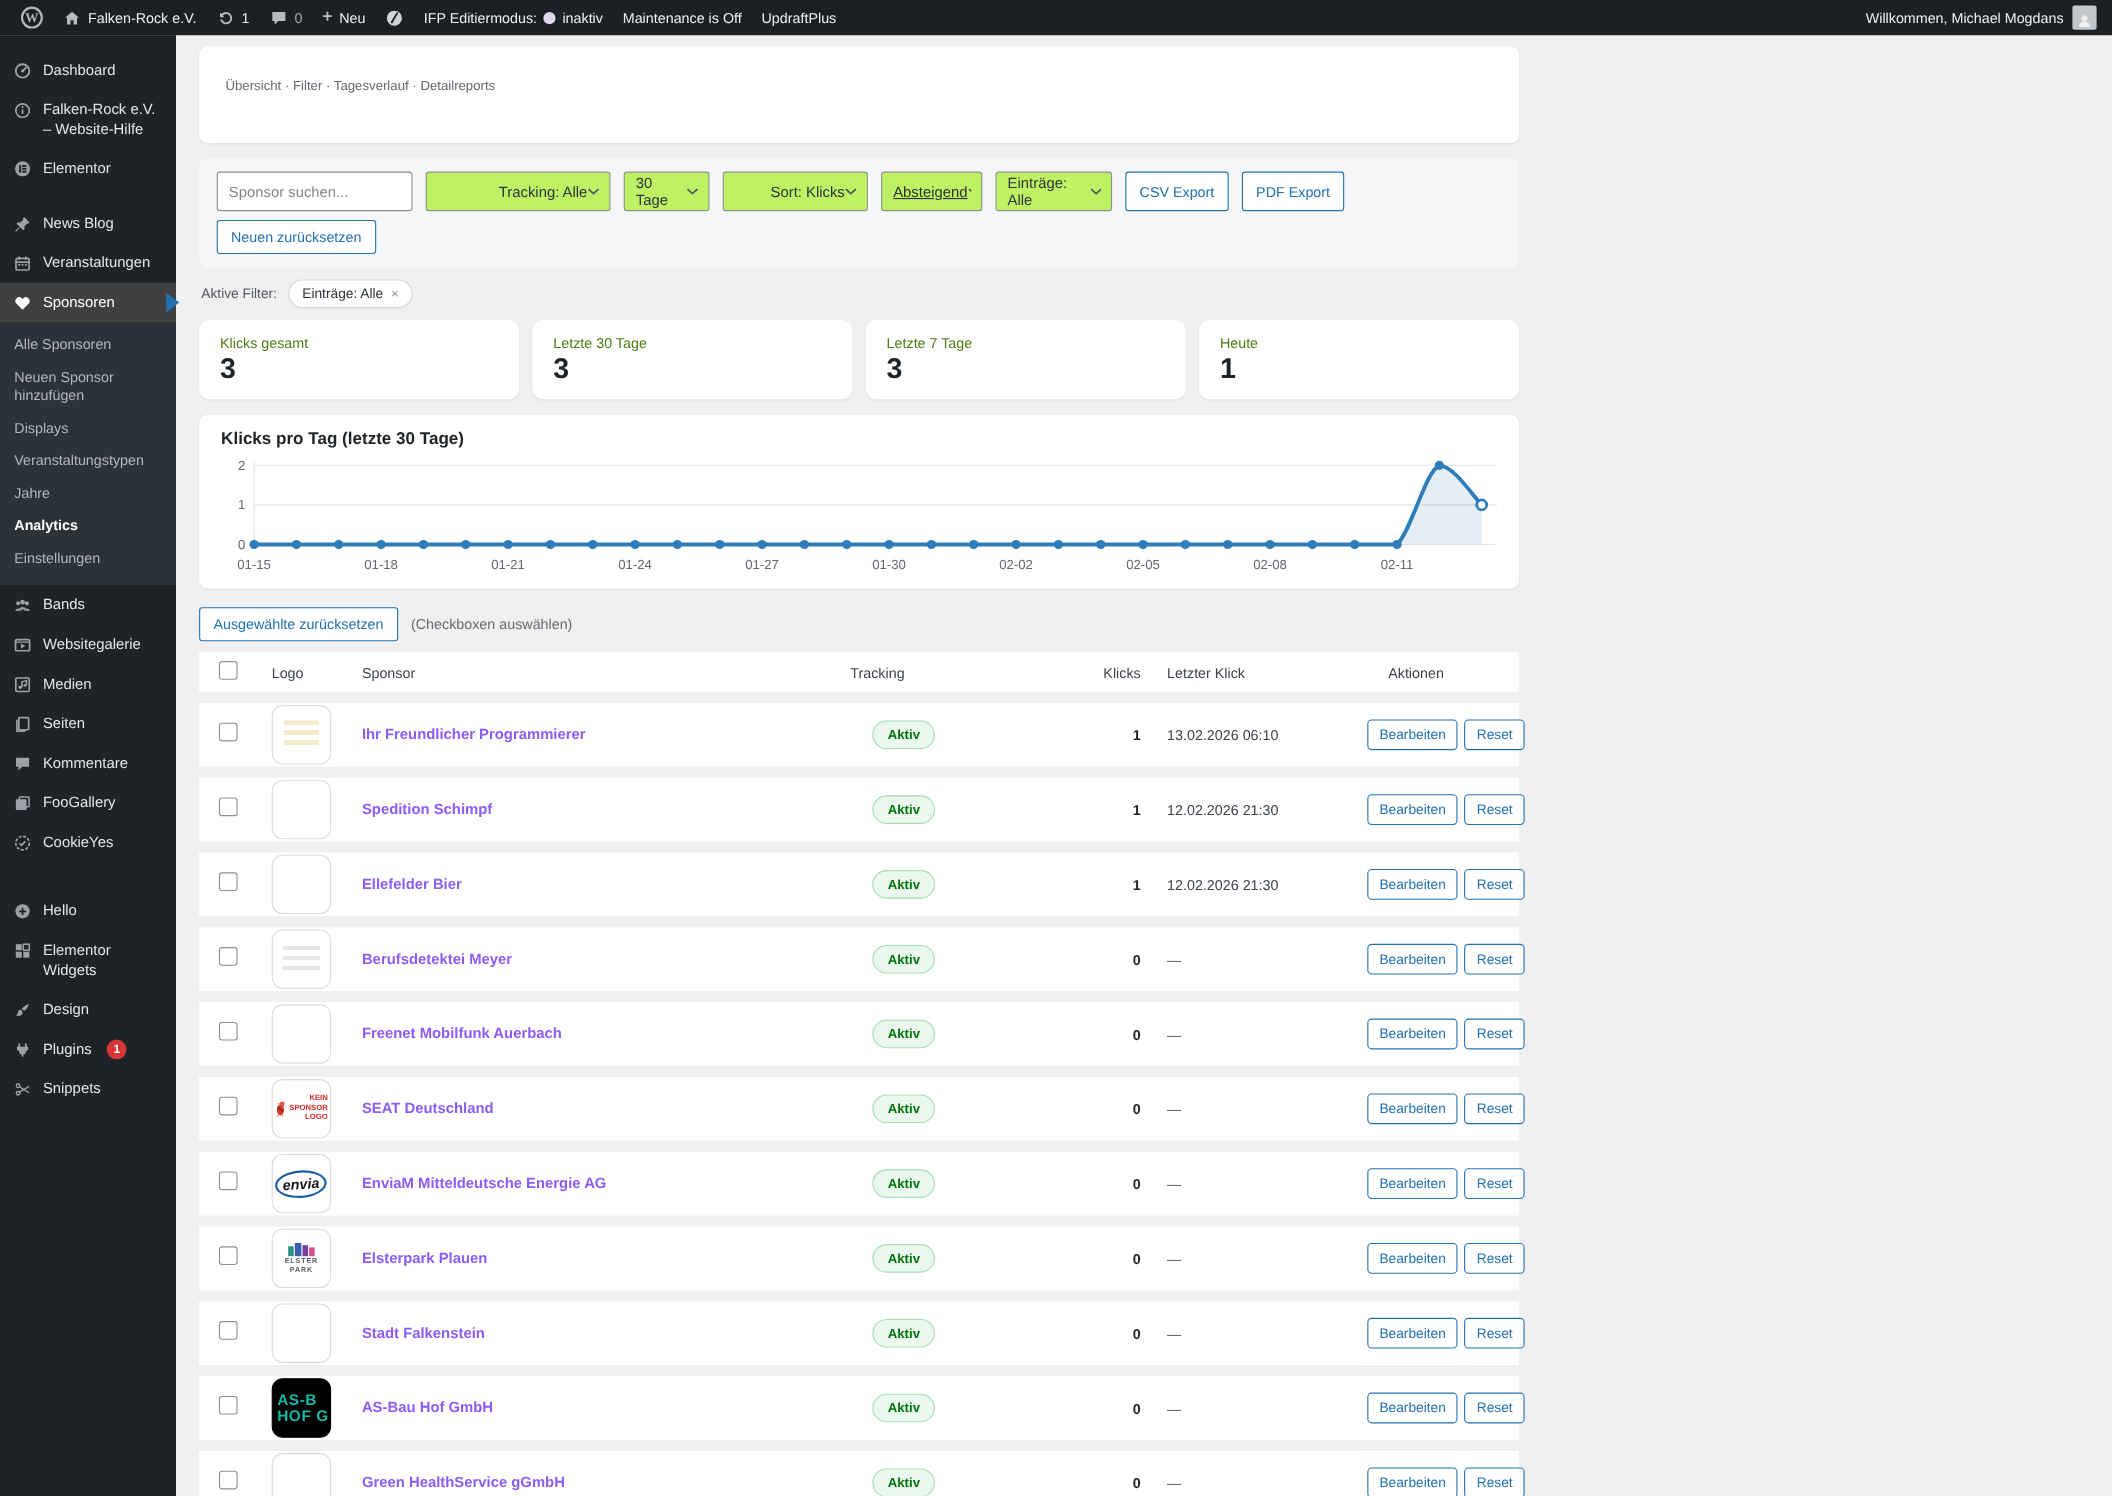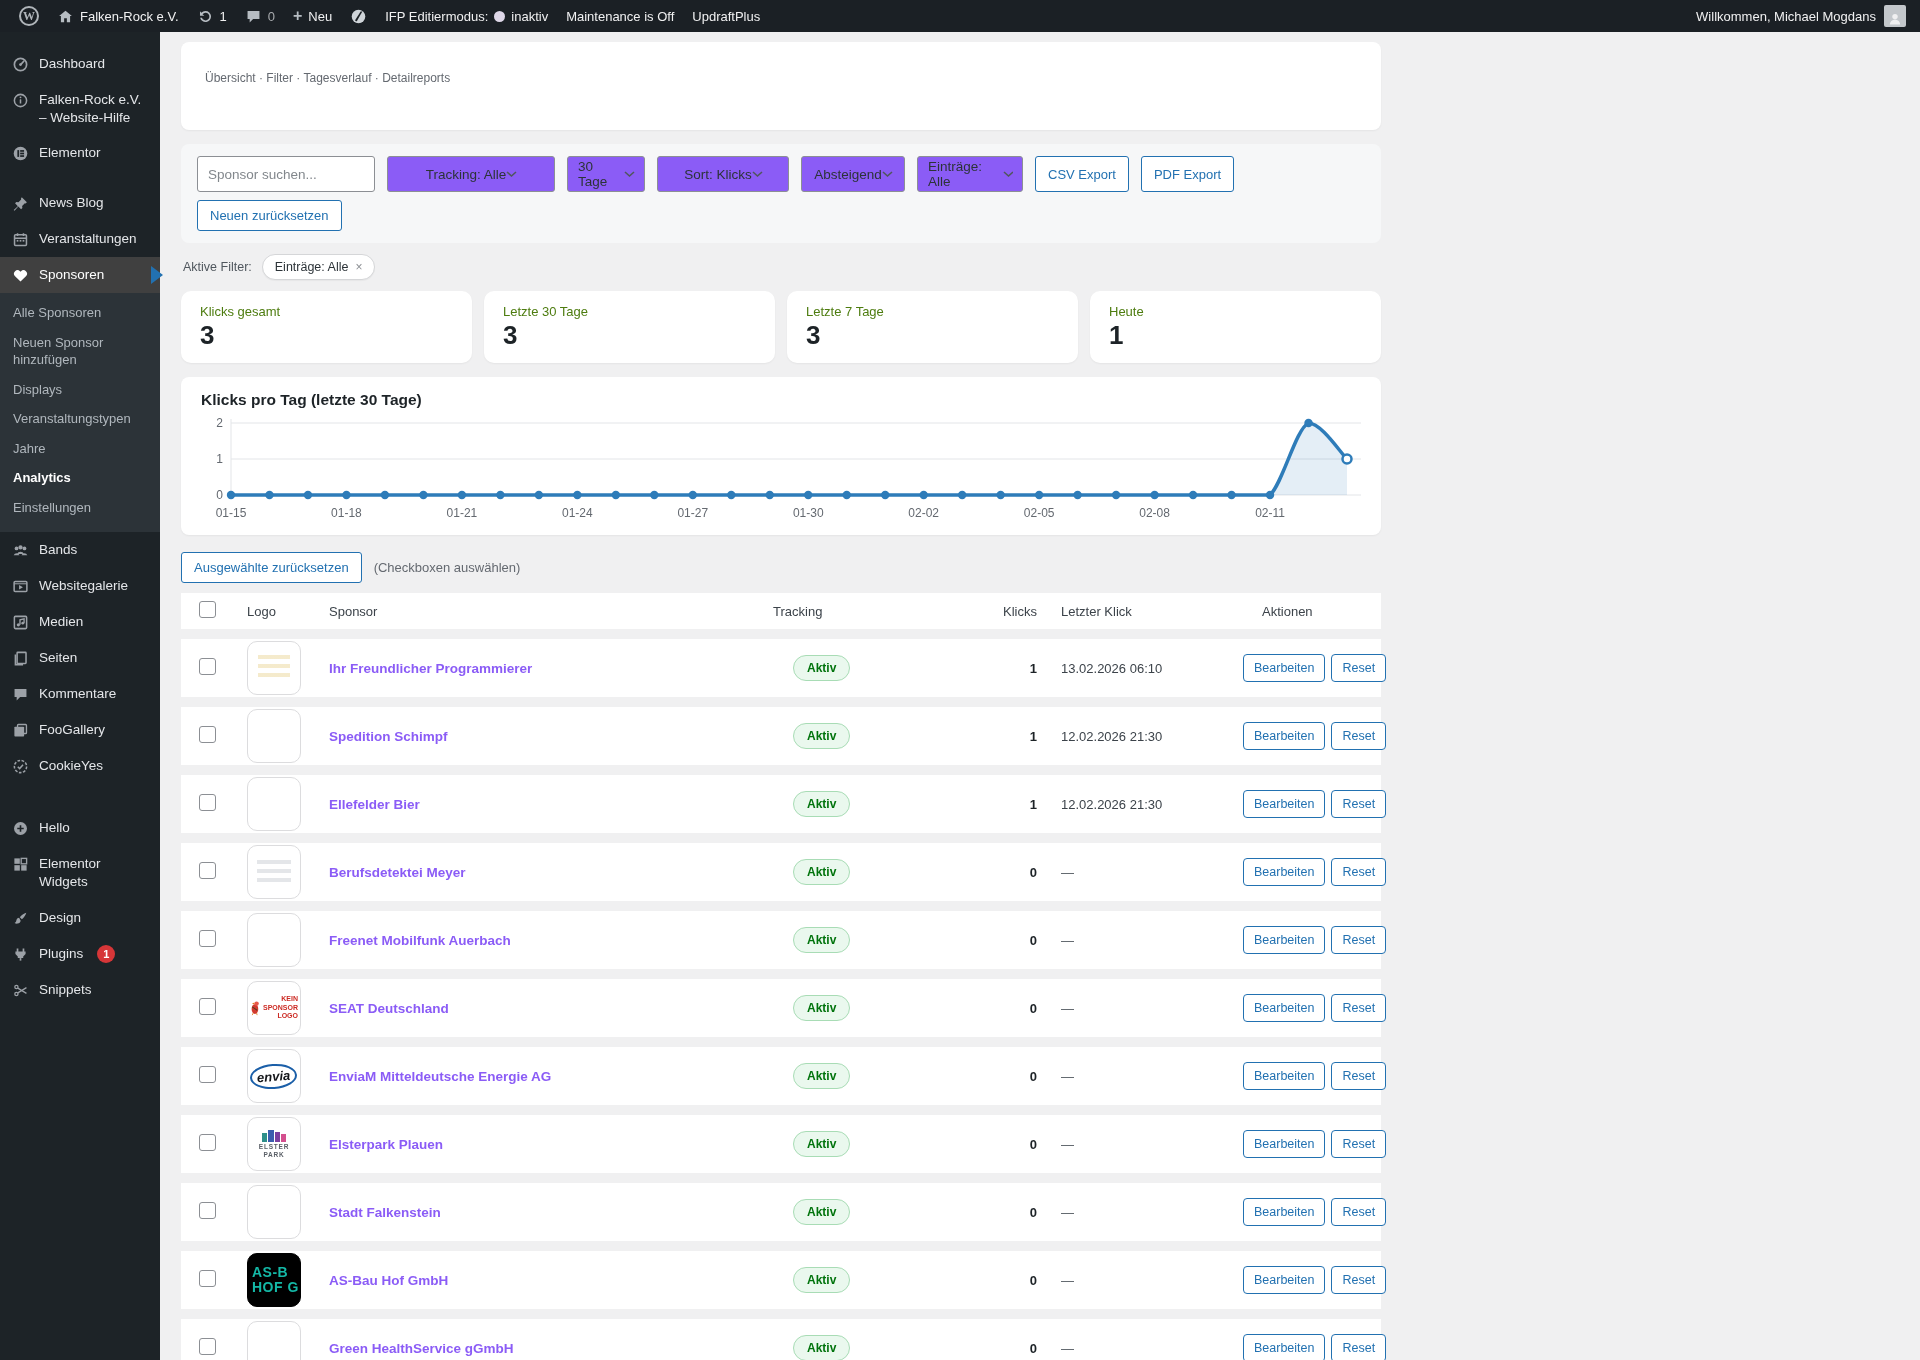--- a/index.html
+++ b/index.html
@@ -44,22 +44,22 @@
 
   .head-card { height:88px; padding:19px 24px; margin-bottom:14px; }
   .page-title { font-size:20px; font-weight:400; color:#1d2327; }
   .page-subtitle { font-size:12px; color:#646970; margin-top:10px; }
 
   .filter-card { background:#f6f7f8; border-radius:8px; padding:12px 16px; margin-bottom:10px; }
   .filter-row { display:flex; gap:12px; align-items:center; }
   .search-input { width:178px; height:36px; border:1px solid #8c8f94; border-radius:3px; background:#fff;
     font-size:13.5px; padding:0 10px; color:#0369a1; font-family:inherit; }
   .search-input::placeholder { color:#82878c; }
-  .fselect { height:36px; border:1px solid #8c8f94; border-radius:3px; background:#8b5cf6; display:flex;
-    align-items:center; justify-content:center; padding:0 9px 0 10px; font-size:13.5px; color:#2c3338; cursor:pointer; }
+  .fselect { height:36px; border:1px solid #8c8f94; border-radius:3px; background:#bef264; display:flex;
+    align-items:center; justify-content:flex-end; padding:0 9px 0 10px; font-size:13.5px; color:#2c3338; cursor:pointer; }
   .btn { height:36px; border:1px solid #2271b1; border-radius:3px; background:#fff; color:#2271b1;
     font-size:13px; padding:0 12px; display:inline-flex; align-items:center; cursor:pointer; font-family:inherit; }
   .filter-row2 { margin-top:8px; }
   .btn.small { height:31px; }
 
   .chips-row { display:flex; align-items:center; gap:10px; margin:0 0 10px 2px; height:28px; }
   .chips-label { font-size:12.5px; color:#50575e; }
   .chip { background:#fff; border:1px solid #d5d6d8; border-radius:15px; padding:5px 12px; font-size:12.5px;
     color:#2c3338; display:inline-flex; align-items:center; gap:7px; box-shadow:0 1px 1px rgba(0,0,0,.04); }
   .chip .x { color:#8c8f94; font-size:12px; cursor:pointer; }
@@ -352,21 +352,21 @@
             <svg width="11" height="7">
               <path d="M1 1l4.5 4L10 1" stroke="#50575e" stroke-width="1.6" fill="none"></path>
             </svg>
           </div>
           <div class="fselect" style="width: 132px;">
             <span>Sort: Klicks</span>
             <svg width="11" height="7">
               <path d="M1 1l4.5 4L10 1" stroke="#50575e" stroke-width="1.6" fill="none"></path>
             </svg>
           </div>
-          <div class="fselect" style="width: 104px;">
+          <div class="fselect" style="width: 92px; text-decoration: underline;">
             <span>Absteigend</span>
             <svg width="11" height="7">
               <path d="M1 1l4.5 4L10 1" stroke="#50575e" stroke-width="1.6" fill="none"></path>
             </svg>
           </div>
           <div class="fselect" style="width: 106px;">
             <span>Einträge: Alle</span>
             <svg width="11" height="7">
               <path d="M1 1l4.5 4L10 1" stroke="#50575e" stroke-width="1.6" fill="none"></path>
             </svg>

